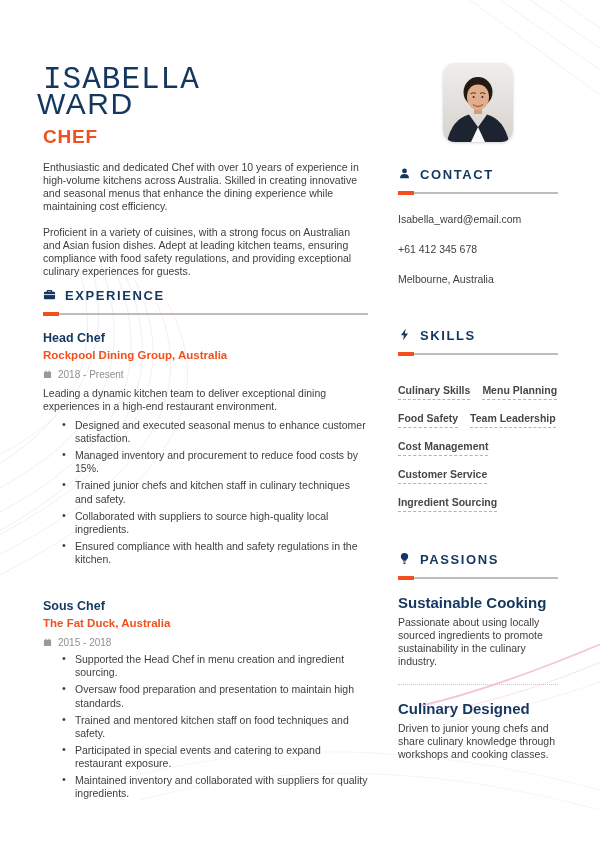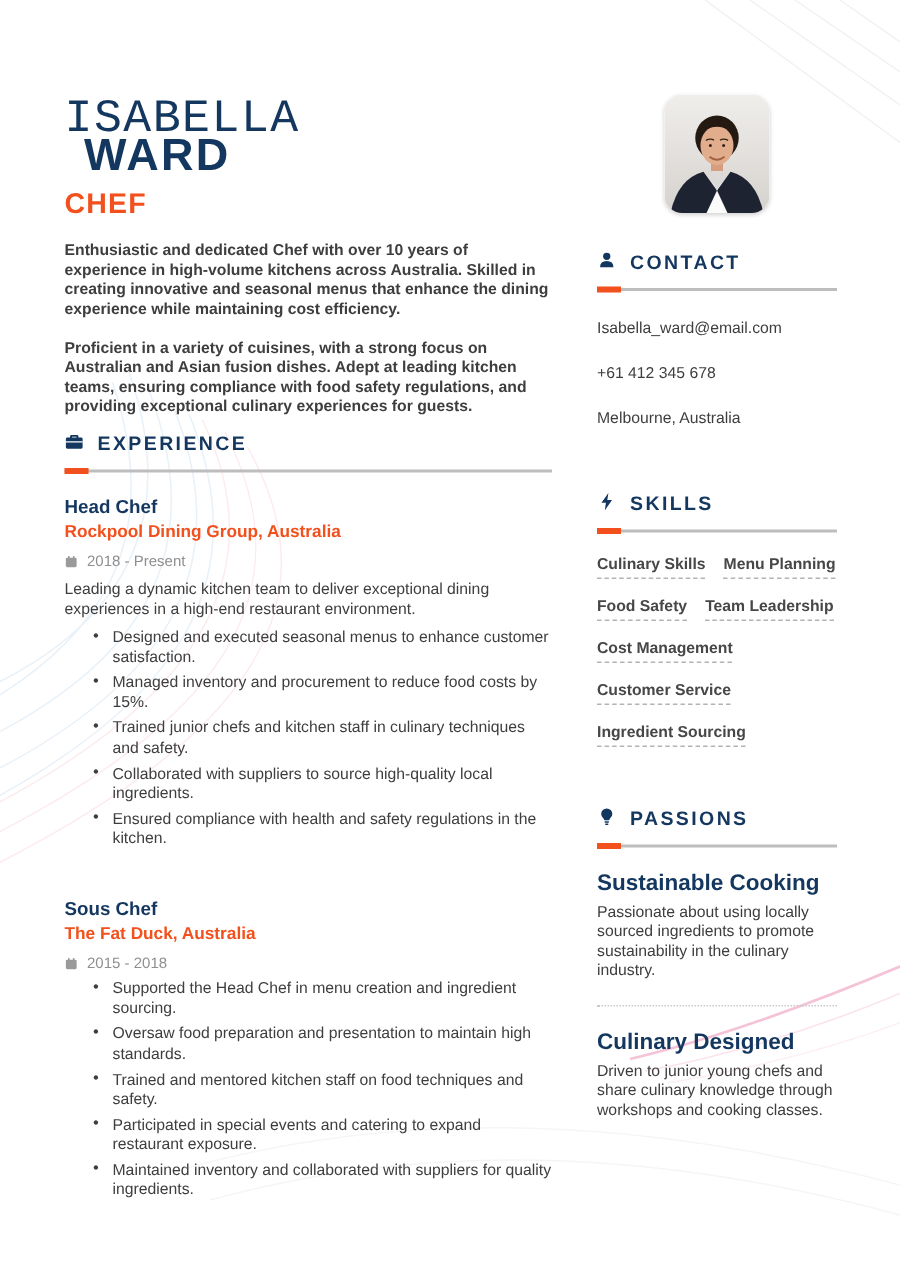--- a/index.html
+++ b/index.html
@@ -7,30 +7,30 @@
     position:relative; width:600px; height:850px; margin:0 auto;
     background:#ffffff; overflow:hidden;
     font-family:"Liberation Sans", sans-serif;
     color:#3e3e3e;
   }
   .bg-decor { position:absolute; left:0; top:0; z-index:0; pointer-events:none; }
   .content { position:relative; z-index:1; }
 
   
   .first-name { position:absolute; left:43px; top:62px; font-size:31px; letter-spacing:1px; color:#14375f; font-weight:400;font-family:Liberation Mono, monospace; }
-  .last-name  { position:absolute; left:56px; top:87px; font-size:30px; letter-spacing:1.5px; color:#14375f; font-weight:700; }
+  .last-name  { position:absolute; left:37px; top:87px; font-size:30px; letter-spacing:1.5px; color:#14375f; font-weight:400; }
   .role-title { position:absolute; left:43px; top:126px; font-size:19px; letter-spacing:0.8px; color:#f2501c; font-weight:700; }
   .photo {
     position:absolute; left:443px; top:63px; width:70px; height:79px;
     border-radius:12px; overflow:hidden; box-shadow:0 1px 3px rgba(0,0,0,0.18);
   }
 
   
   .summary { position:absolute; left:43px; top:161px; width:324px; font-size:10.5px; line-height:1.24; color:#3e3e3e; }
-  .summary p { margin:0 0 13px 0;font-weight:bold; }
+  .summary p { margin:0 0 13px 0; }
 
   
   .section-header { display:flex; align-items:flex-start; gap:9px; color:#14375f; font-size:13px; font-weight:700; letter-spacing:1.6px; }
   .section-header .icon { display:inline-flex; width:13px; height:13px; }
   .rule { position:relative; margin-top:9px; height:4px; }
   .rule::before { content:""; position:absolute; left:0; right:0; top:1px; height:1.5px; background:#bdbdbd; }
   .rule::after  { content:""; position:absolute; left:0; top:0; width:16px; height:3.5px; background:#f2501c; }
 
   
   .left-col { position:absolute; left:43px; top:288px; width:325px; }
@@ -42,21 +42,21 @@
   .job-desc    { margin-top:7px; font-size:10.5px; line-height:1.28; color:#3e3e3e; }
   .bullets { margin:5px 0 0 0; padding:0 0 0 32px; list-style:none; }
   .bullets li { position:relative; margin-top:4px; font-size:10.5px; line-height:1.25; color:#3e3e3e; }
   .bullets li::before { content:"•"; position:absolute; left:-13px; top:-1px; font-size:11px; color:#3e3e3e; }
 
   
   .right-col { position:absolute; left:398px; top:167px; width:160px; }
   .contact-items { margin-top:18px; }
   .contact-item { margin-bottom:18px; font-size:10.5px; color:#3e3e3e; }
   .skills-block { margin-top:43px; }
-  .skills-list { margin-top:14px; display:flex; flex-wrap:wrap; column-gap:12px; row-gap:5px; width:170px;gap:12px; }
+  .skills-list { margin-top:28px; display:flex; flex-wrap:wrap; column-gap:12px; row-gap:5px; width:170px;gap:12px; }
   .skill { font-size:10.5px; font-weight:700; color:#474747; padding-bottom:3px; border-bottom:1px dashed #b3b3b3; white-space:nowrap; }
   .passions-block { margin-top:40px; }
   .passion-title { font-size:15px; font-weight:700; color:#14375f; }
   .passion-text { margin-top:5px; font-size:10.5px; line-height:1.25; color:#3e3e3e; }
   .dotted-divider { margin:15px 0 15px 0; border-top:1px dotted #c9c9c9; height:0; }
   .passions-list .passion-item:first-of-type { margin-top:14px; }
 
   svg { display:block; }
 </style>
 </head>

